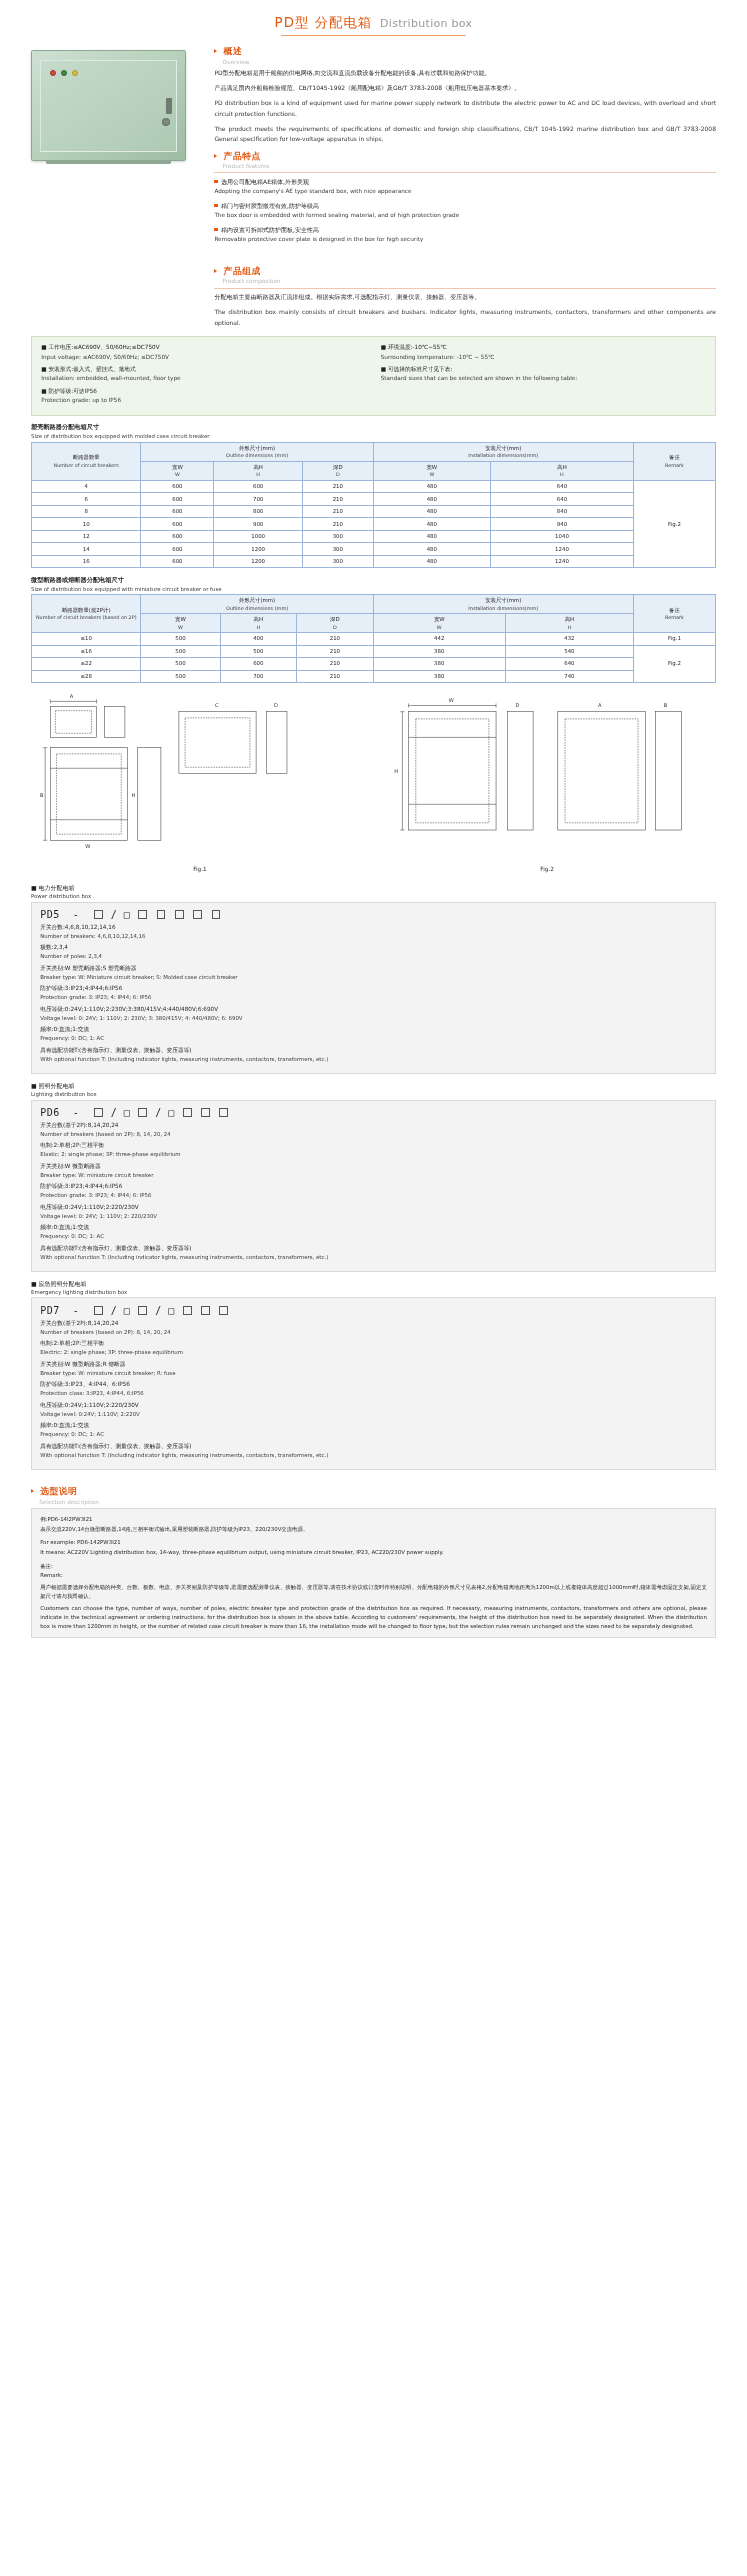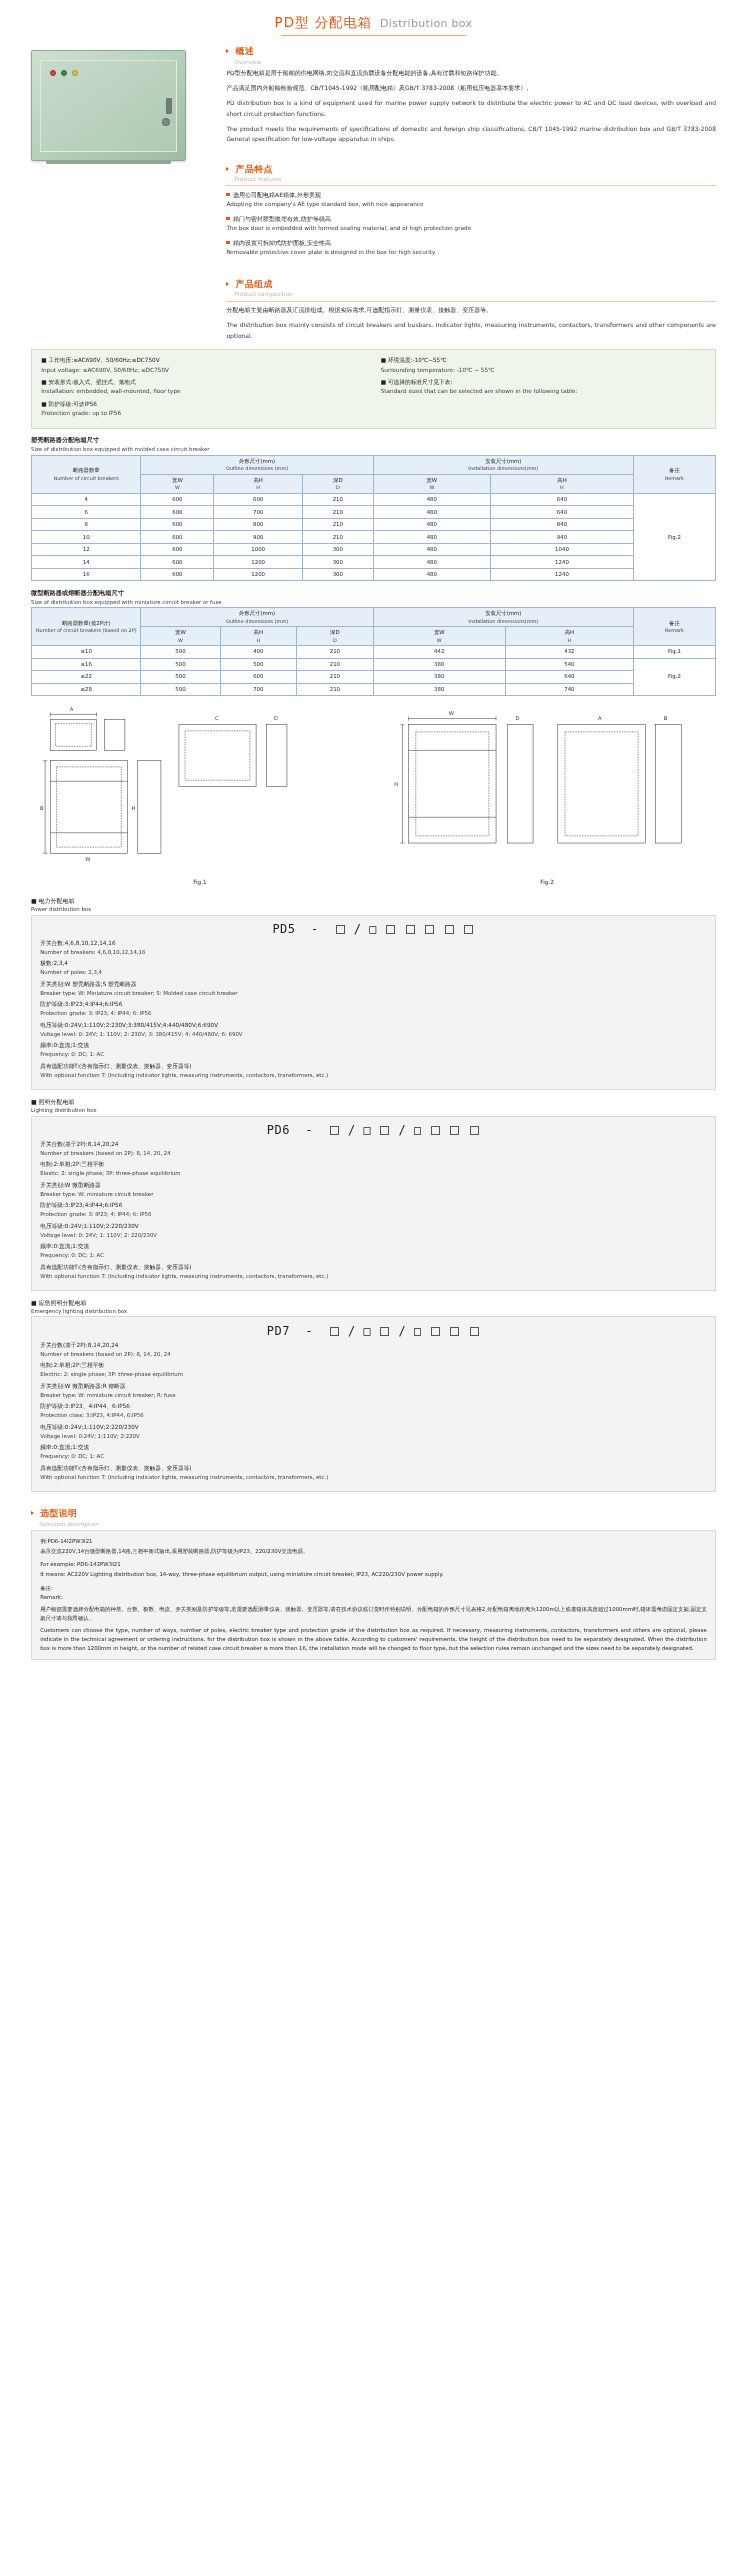--- a/index.html
+++ b/index.html
@@ -28,21 +28,21 @@
     vertical-align: middle;
     margin-left: 5.2px;
     letter-spacing: 0.3px;
   }
   .title-rule {
     width: 185px; height: 0.5px; background: #f0a070;
     margin: 3.1px auto 0 auto;
   }
 
   
-  .top-block { display: flex; padding: 4.1px 31px 0 31px; gap: 12px; }
+  .top-block { display: flex; padding: 4.1px 31px 0 31px; }
   .top-left { width: 170px; flex: 0 0 170px; padding-top: 5.2px; }
   .top-right { flex: 1 1 auto; padding-left: 13.4px; }
 
   .photo {
     width: 155px; height: 111px;
     background: linear-gradient(145deg,#cfe0d2 0%,#b9d2bd 45%,#9dbda3 100%);
     border: 0.5px solid #8ca892;
     border-radius: 1.5px;
     position: relative;
     box-shadow: 0 1px 2.6px rgba(0,0,0,.18);
@@ -135,21 +135,21 @@
   
   .model-wrap { padding: 9.3px 31px 0 31px; }
   .model-title-cn { font-size: 6px; margin: 3.1px 0 0.5px 0; }
   .model-title-en { font-size: 5.4px; color: #3a3a3a; margin-bottom: 2.1px; }
 
   .model-panel {
     background: #f3f3f3; border: 0.5px solid #d9d9d9; padding: 6.2px 8.2px;
     margin-bottom: 8.2px; position: relative;
   }
   .model-code {
-    text-align: center; font-size: 12px; letter-spacing: 0.5px; margin-bottom: 3.1px;
+    text-align: left; font-size: 10px; letter-spacing: 0.5px; margin-bottom: 3.1px;
     font-family: "DejaVu Sans Mono", "Liberation Mono", monospace;
   }
   .model-code .box {
     display: inline-block; width: 8.8px; height: 8.8px; border: 0.5px solid #555;
     margin: 0 1.5px; vertical-align: middle;
   }
   .m-item { margin-bottom: 3.6px; }
   .m-cn { font-size: 5.7px; line-height: 1.55; }
   .m-en { font-size: 5.4px; line-height: 1.5; color: #3c3c3c; }
 
@@ -189,21 +189,21 @@
       <div class="sec-head">
         <span class="tri"></span>
         <span class="cn">概述</span>
         <div class="en" style="margin-left:8.2px">Overview</div>
       </div>
       <p class="para">PD型分配电箱是用于船舶的供电网络,向交流和直流负载设备分配电能的设备,具有过载和短路保护功能。</p>
       <p class="para">产品满足国内外船舶检验规范、CB/T1045-1992《船用配电箱》及GB/T 3783-2008《船用低压电器基本要求》。</p>
       <p class="para en">PD  distribution box is a kind of equipment used for marine power supply network to distribute the electric power to AC and DC load devices, with overload and short circuit protection functions.</p>
       <p class="para en">The product meets the requirements of specifications of domestic and foreign ship classifications, CB/T 1045-1992 marine distribution box and GB/T 3783-2008 General specification for low-voltage apparatus in ships.</p>
 
-      <div class="sec-head" style="margin-top:19px">
+      <div class="sec-head" style="margin-top:6px">
         <span class="tri"></span>
         <span class="cn">产品特点</span>
         <div class="en" style="margin-left:8.2px">Product features</div>
       </div>
       <div class="sec-underline"></div>
       <div class="bullets">
         <div class="b-row">
           <div class="b-cn"><span class="sq"></span><span>选用公司配电箱AE箱体,外形美观</span></div>
           <div class="b-en">Adopting the company's AE type standard box, with nice appearance</div>
         </div>

